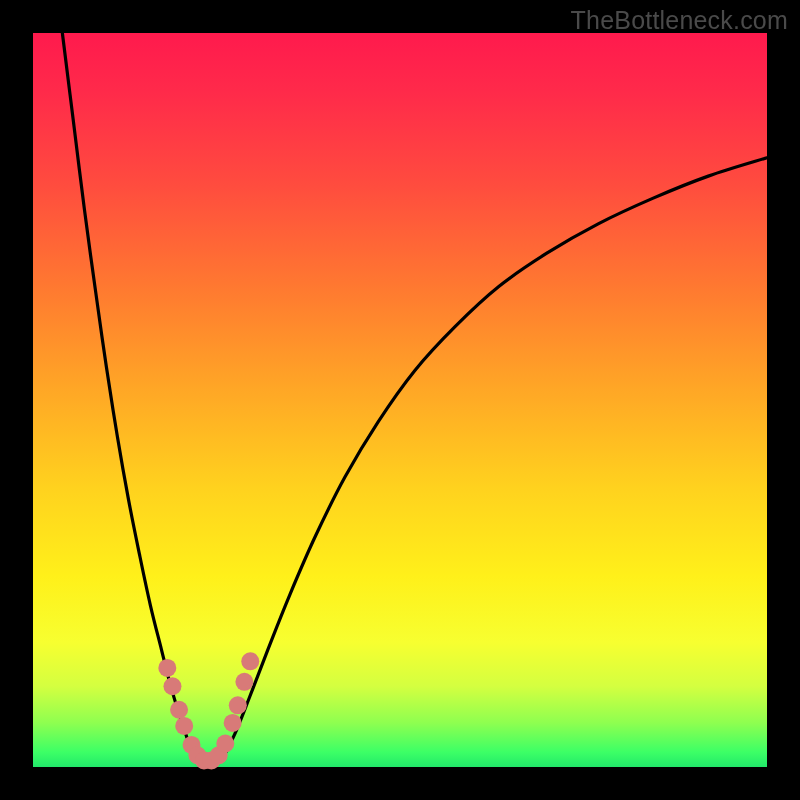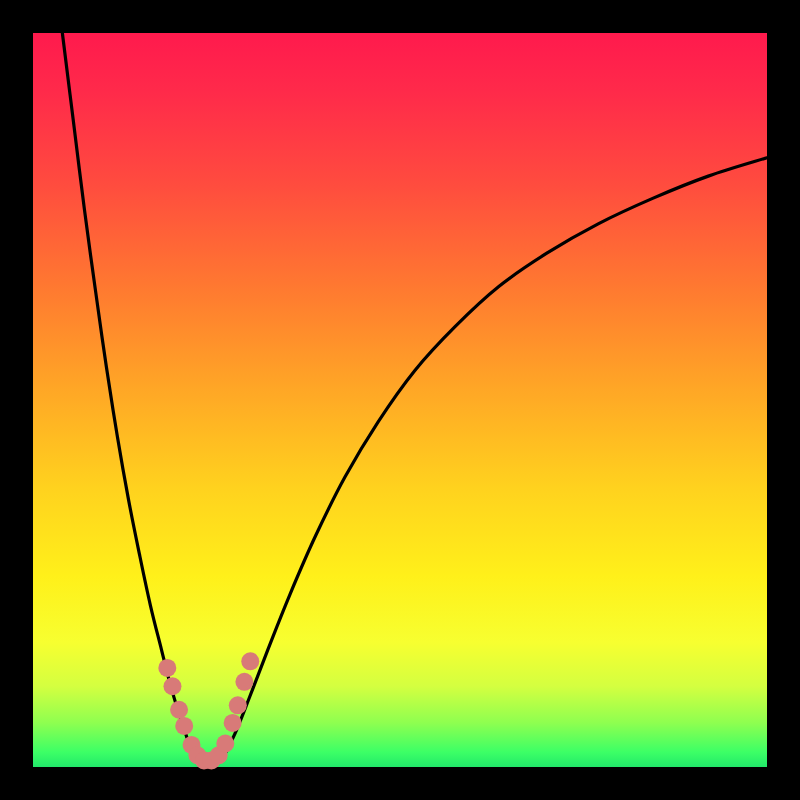--- a/index.html
+++ b/index.html
@@ -81,14 +81,15 @@
           <circle cx="192.31" cy="710.51" r="9" fill="#d87a78"></circle>
           <circle cx="199.65" cy="689.96" r="9" fill="#d87a78"></circle>
           <circle cx="204.79" cy="672.34" r="9" fill="#d87a78"></circle>
           <circle cx="211.39" cy="648.86" r="9" fill="#d87a78"></circle>
           <circle cx="217.26" cy="628.30" r="9" fill="#d87a78"></circle>
         </g>
     </svg>
 
   </div>
 
+  <div class="watermark">TheBottleneck.com</div>
 
 </div>
 
 </body></html>

